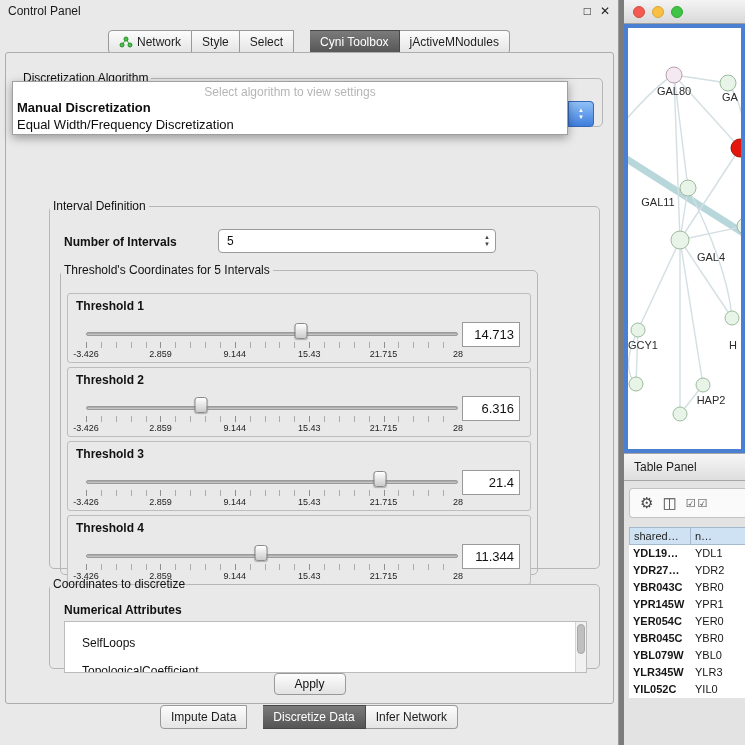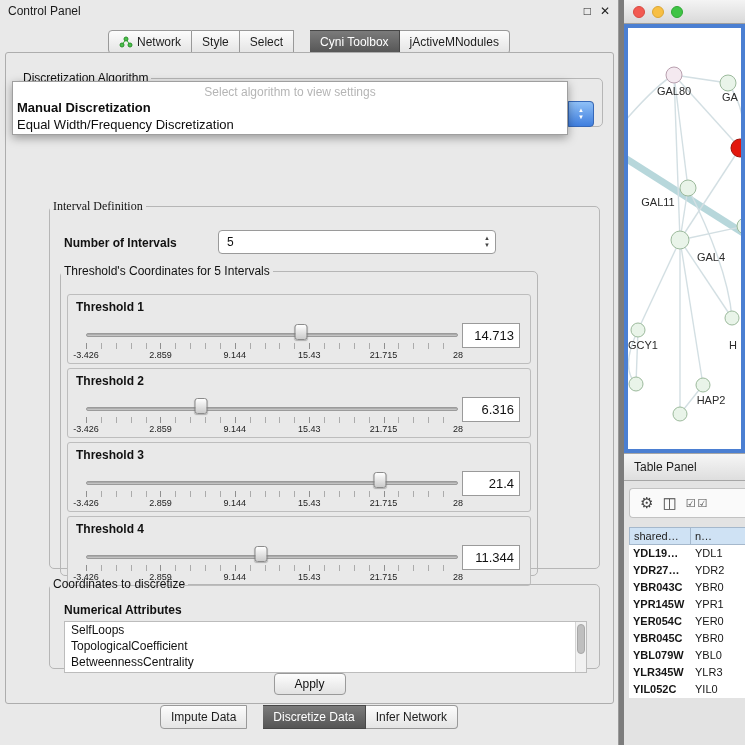--- a/index.html
+++ b/index.html
@@ -15,21 +15,21 @@
   .seg { display:flex; align-items:center; gap:4px; font-family:"Liberation Sans",sans-serif; font-size:12px; padding:4px 10px; background:linear-gradient(#fcfcfc,#e4e4e4); border:1px solid #999; color:#1d1d1d; cursor:default; }
   .seg + .seg { border-left:none; }
   .seg:first-child { border-radius:4px 0 0 4px; }
   .seg:last-child { border-radius:0 4px 4px 0; }
   .seg.selected { background:linear-gradient(#7b7b7b,#555); color:#fff; border-color:#474747;margin-left:16px; }
 
   .main-panel { position:absolute; left:5px; top:52px; width:609px; height:652px; border:1px solid #adadad; border-radius:3px; background:#e9e9e9; }
 
   fieldset.group { position:absolute; border:1px solid #b6b6b6; border-radius:5px; background:transparent; }
   fieldset.group legend { font-size:12px; padding:0 3px; margin-left:0; color:#111; }
-  legend.green { color:#2e9b2e;font-family:Liberation Serif, serif; }
+  legend.green { color:#2e9b2e; }
   legend.blue { color:#3a53c8; }
   .bold { font-weight:bold; }
 
   .alg-group { left:13px; top:18px; width:584px; height:56px; }
   .combo { position:absolute; background:#fff; border:1px solid #9a9a9a; border-radius:4px; font-size:12px; color:#111; }
   .combo-text { position:absolute; left:8px; top:0; bottom:0; display:flex; align-items:center; }
   .alg-combo { left:8px; right:8px; top:16px; height:26px; }
   .cap-blue { position:absolute; right:-1px; top:-1px; bottom:-1px; width:26px; border-radius:0 4px 4px 0; background:linear-gradient(#8fc0f7,#3f7ede); border:1px solid #3668b8; display:flex; flex-direction:column; align-items:center; justify-content:center; color:#fff; font-size:6px; line-height:7px; }
   .stepper { position:absolute; right:5px; top:0; bottom:0; display:flex; flex-direction:column; justify-content:center; color:#444; font-size:6px; line-height:7px; }
 
@@ -53,21 +53,21 @@
   .ticks { position:absolute; left:0; right:0; top:22px; height:6px;
     background-image:repeating-linear-gradient(90deg,#8f8f8f 0 1px,transparent 1px 74.4px),repeating-linear-gradient(90deg,#ababab 0 1px,transparent 1px 14.88px);
     background-size:100% 6px,100% 3px; }
   .tick-labels { position:absolute; left:0; right:0; top:29px; height:10px; font-size:9px; color:#222; }
   .tick-labels span { position:absolute; transform:translateX(-50%); white-space:nowrap; }
   .value-box { position:absolute; right:10px; top:28px; width:58px; height:25px; background:#fff; border:1px solid #9a9a9a; font-size:13px; color:#111; text-align:right; line-height:23px; padding-right:5px; }
 
   .attr-group { left:43px; top:524px; width:551px; height:92px; }
   .attr-label { position:absolute; left:14px; top:12px; font-size:12px; font-weight:bold; color:#111; }
   .listbox { position:absolute; left:14px; right:12px; top:30px; height:52px; background:#fff; border:1px solid #bcbcbc; overflow:hidden; font-size:12px; color:#111; }
-  .listbox .li { padding:1px 6px; height:16px; white-space:nowrap; }
+  .listbox .li { padding:14px 6px; height:16px; white-space:nowrap;margin-left:11px; }
   .vscroll { position:absolute; right:0; top:0; bottom:0; width:11px; background:#f1f1f1; border-left:1px solid #d5d5d5; }
   .vthumb { position:absolute; left:1px; right:1px; top:2px; height:30px; background:#bfbfbf; border:1px solid #a8a8a8; border-radius:5px; }
 
   .apply { position:absolute; left:50%; transform:translateX(-50%); top:620px; padding:3px 20px; font-family:"Liberation Sans",sans-serif; font-size:12px; background:linear-gradient(#fdfdfd,#e2e2e2); border:1px solid #999; border-radius:4px; color:#111; }
 
   .bottom-tabs { position:absolute; top:705px; left:0; right:0; display:flex; justify-content:center; }
 
   
   .net-window { position:absolute; left:624px; top:0; width:121px; height:453px; background:#d8d8d8; }
   .mac-titlebar { position:absolute; top:0; left:0; right:0; height:24px; background:linear-gradient(#f4f4f4,#d9d9d9); border-bottom:1px solid #9f9f9f; display:flex; align-items:center; padding-left:9px; gap:7px; }

